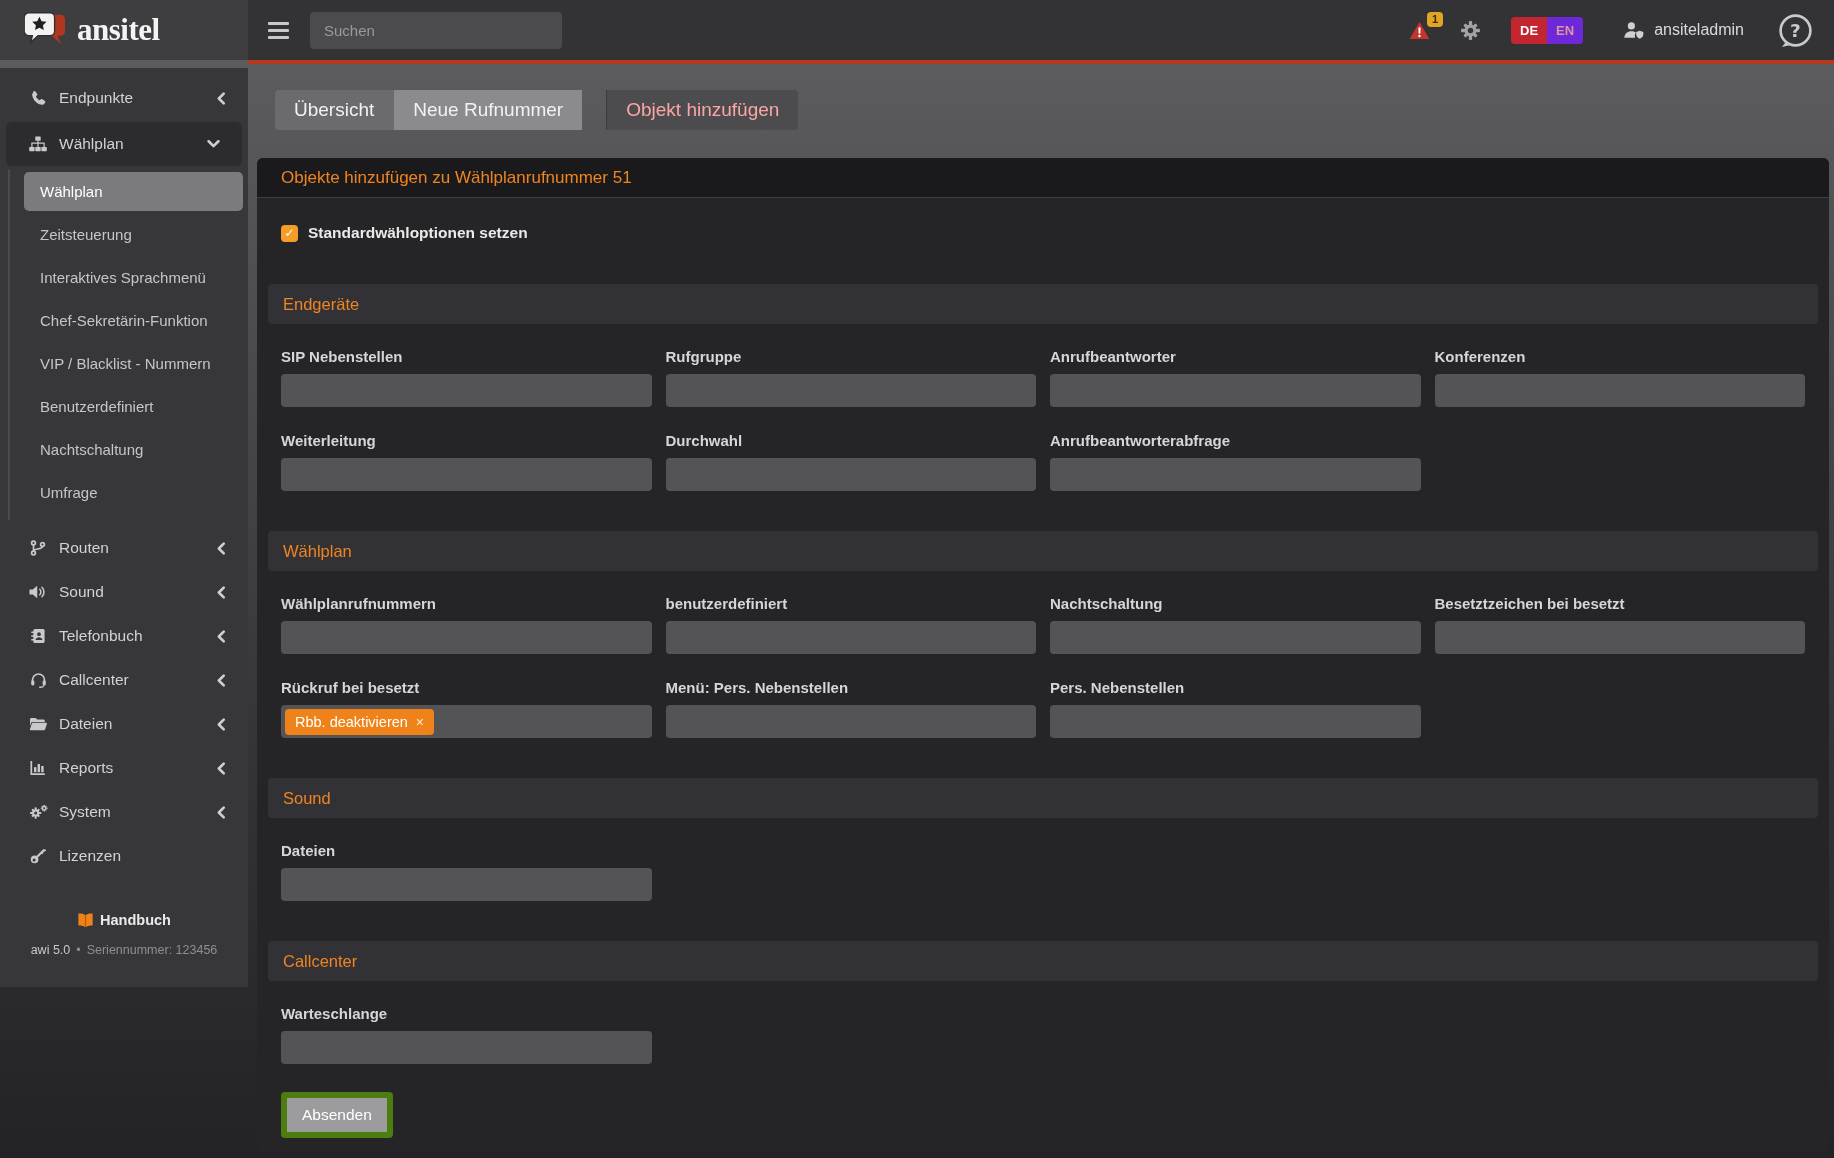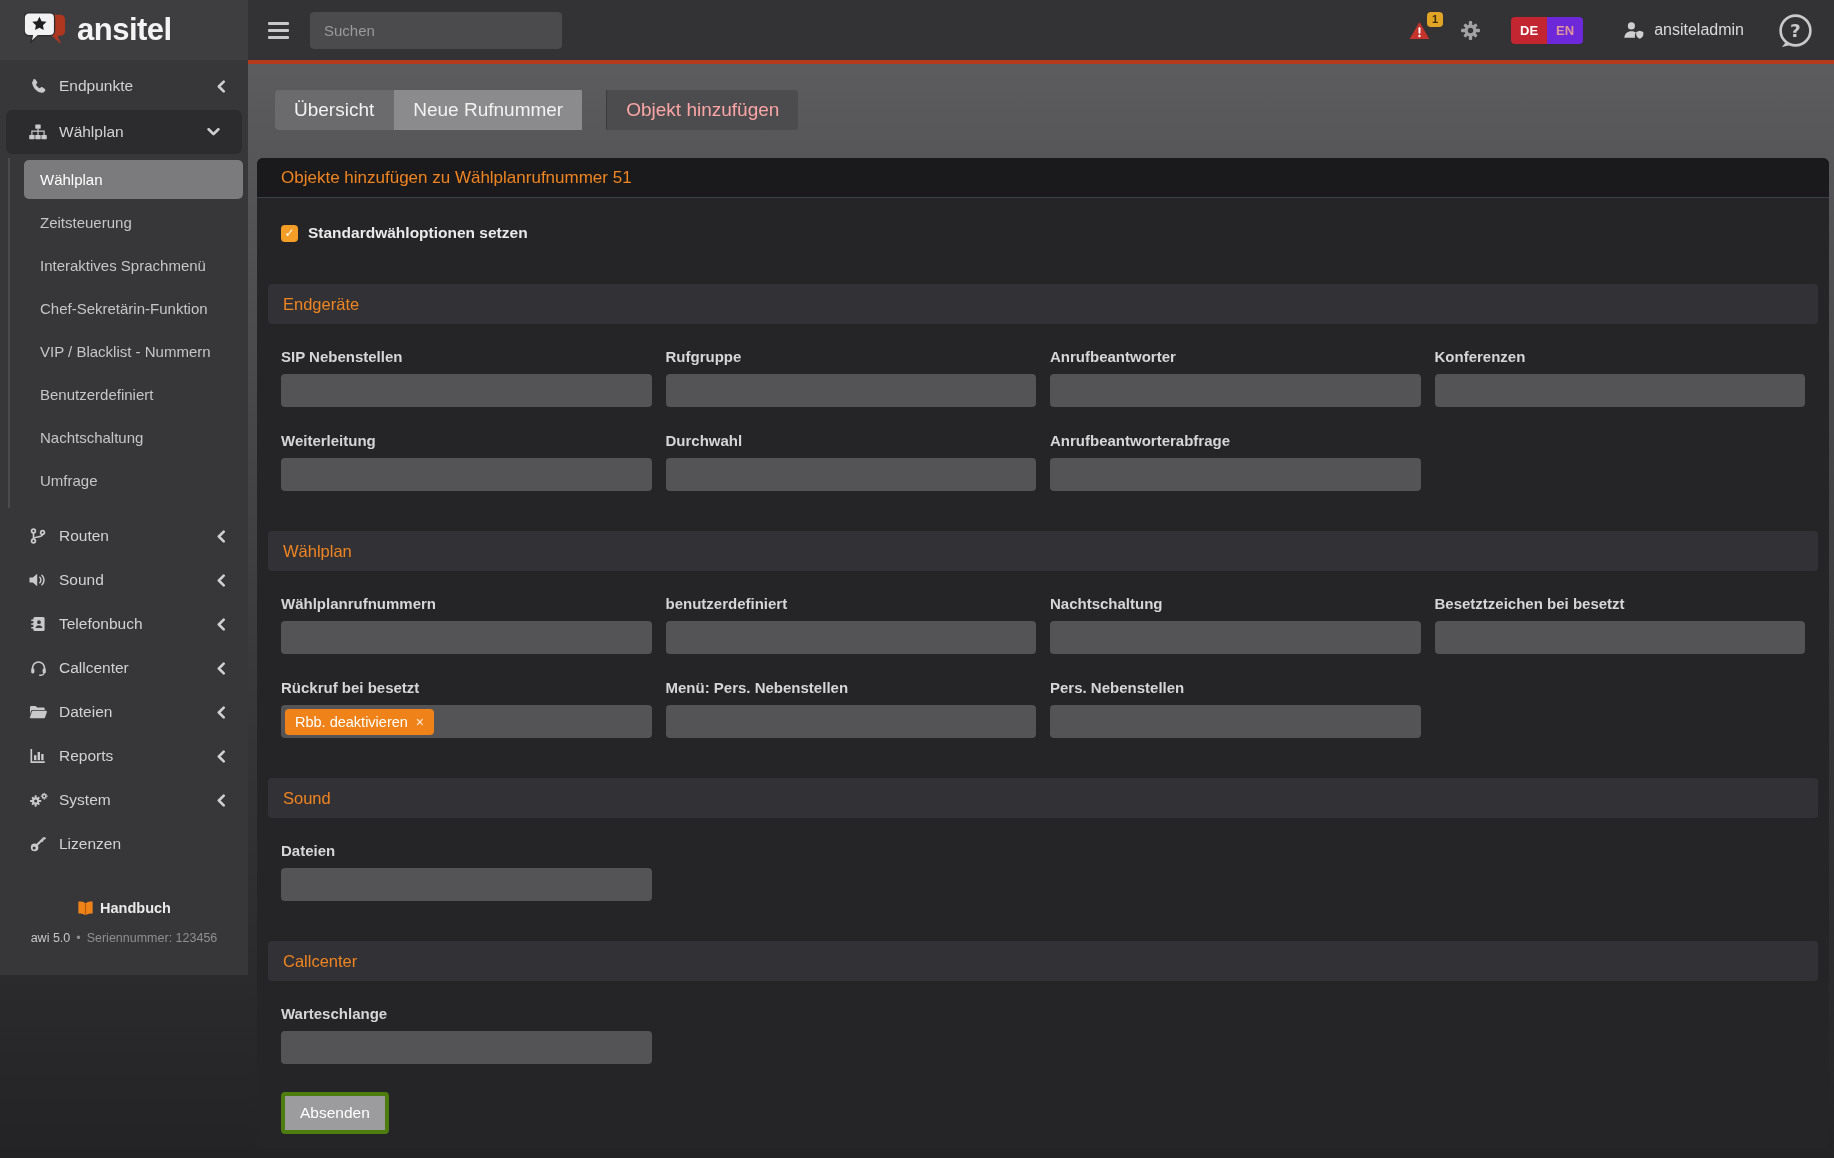--- a/index.html
+++ b/index.html
@@ -5,42 +5,42 @@
   * { margin:0; padding:0; box-sizing:border-box; }
   html { background:#1a1a1c; }
   body {
     width:1834px; height:1158px; overflow:hidden; position:relative;
     font-family:"Liberation Sans","DejaVu Sans",sans-serif;
     background:linear-gradient(180deg,#606062 0%,#59595b 10%,#4b4b4d 30%,#343437 65%,#232326 100%);
   }
   
   .topbar { position:absolute; top:0; left:0; right:0; height:60px; display:flex; z-index:5; }
   .brand { width:248px; height:60px; background:#3e3e41; display:flex; align-items:center; padding-left:24px; gap:7px; flex:none; }
-  .brand-text { color:#f4f4f4; font-size:31px; font-weight:700; letter-spacing:-0.5px; }
+  .brand-text { color:#f4f4f4; font-size:31px; font-weight:700; letter-spacing:-0.5px;font-family:Liberation Serif, serif; }
   .topbar-right { flex:1; background:#333336; display:flex; align-items:center; padding:0 20px 0 20px; }
   .accent-line { position:absolute; top:60px; left:248px; right:0; height:4px; background:#b53a1d; z-index:6; }
   .hamburger { width:26px; display:flex; flex-direction:column; gap:4px; cursor:pointer; margin-right:16px; }
   .hamburger span { display:block; width:21px; height:3px; background:#c9c9cb; border-radius:1px; }
   .search-input { width:252px; height:37px; background:#4b4b4e; border:none; border-radius:4px;
     color:#dddddd; font-size:15px; padding:0 14px; font-family:inherit; outline:none; }
   .search-input::placeholder { color:#9a9a9c; }
   .tb-spacer { flex:1; }
   .tb-item { display:flex; align-items:center; color:#a2a2a4; }
   .alert-wrap { position:relative; margin-right:30px; cursor:pointer; }
   .alert-badge { position:absolute; top:-9px; right:-13px; background:#e0a526; color:#3d2d00;
     font-size:11px; font-weight:700; padding:1px 5px 2px; border-radius:4px; }
   .gear-btn { margin-right:30px; cursor:pointer; color:#a2a2a4; }
   .lang-group { display:flex; border-radius:4px; overflow:hidden; margin-right:40px; cursor:pointer; }
   .lang-de { background:#c32531; color:#ffffff; font-size:13px; font-weight:700; padding:6px 9px; }
   .lang-en { background:#6d28d9; color:#e0959c; font-size:13px; font-weight:700; padding:6px 9px; }
   .user-wrap { display:flex; align-items:center; gap:9px; margin-right:33px; cursor:pointer; }
   .user-name { color:#dadada; font-size:16px; }
   .help-btn { cursor:pointer; }
   
-  .sidebar { position:absolute; top:56px; left:0; width:248px; background:#37373a; padding:8px 0 30px; z-index:4; }
+  .sidebar { position:absolute; top:68px; left:0; width:248px; background:#37373a; padding:8px 0 30px; z-index:4; }
   .nav-item { display:flex; align-items:center; height:44px; padding:0 22px 0 28px; gap:11px;
     color:#d2d2d4; font-size:15.5px; cursor:pointer; }
   .nav-item.expanded { background:#2c2c2f; border-radius:6px; margin:2px 6px; padding-left:22px; }
   .nav-ic { width:20px; display:flex; justify-content:center; color:#c9c9cb; flex:none; }
   .nav-label { flex:none; }
   .chev { margin-left:auto; color:#cfcfcf; display:flex; }
   .submenu { margin:4px 0 6px 8px; border-left:2px solid #4b4b4e; padding:2px 0 6px; }
   .sub-item { padding:11px 18px 11px 30px; color:#c6c6c8; font-size:15px; line-height:21px; cursor:pointer; }
   .sub-item.active { background:#7b7b7e; color:#fff; border-radius:5px; margin:0 5px 2px 14px; padding:9px 12px 9px 16px; }
   .side-footer { margin-top:34px; }
@@ -70,21 +70,21 @@
     margin:40px -13px 24px; padding:0 15px; color:#ef8420; font-size:16.5px; }
   .section-bar:first-of-type { margin-top:0; }
   .field-grid { display:grid; grid-template-columns:repeat(4,1fr); column-gap:14px; row-gap:25px; }
   .field-label { color:#d6d6d8; font-size:15px; font-weight:700; margin-bottom:9px; }
   .input { width:100%; height:33px; background:#545457; border:none; border-radius:4px;
     color:#e5e5e5; font-size:14px; padding:0 10px; font-family:inherit; outline:none; }
   .input.multi { display:flex; align-items:center; padding:0 4px; }
   .chip { background:#ef8319; color:#fff; border-radius:4px; height:26px; display:flex;
     align-items:center; gap:8px; padding:0 10px; font-size:14.5px; }
   .chip-close { opacity:0.85; cursor:pointer; font-size:14px; }
-  .submit-btn { margin-top:28px; background:#9c9c9e; color:#ffffff; border:4px solid #4d7c0f;
+  .submit-btn { margin-top:28px; background:#9c9c9e; color:#ffffff; border:6px solid #4d7c0f;
     border-radius:4px; font-size:15.5px; padding:8px 15px; cursor:pointer; font-family:inherit; }
 </style>
 </head>
 <body>
 
 <div class="topbar">
   <div class="brand">
     <span style="display:flex;">
       <svg viewBox="0 0 48 40" width="46" height="38">
         <path fill="#b0371f" d="M17 4h21c3 0 5 2 5 5v12c0 3-2 5-5 5h-3l4 9-10-9H17z"></path>

